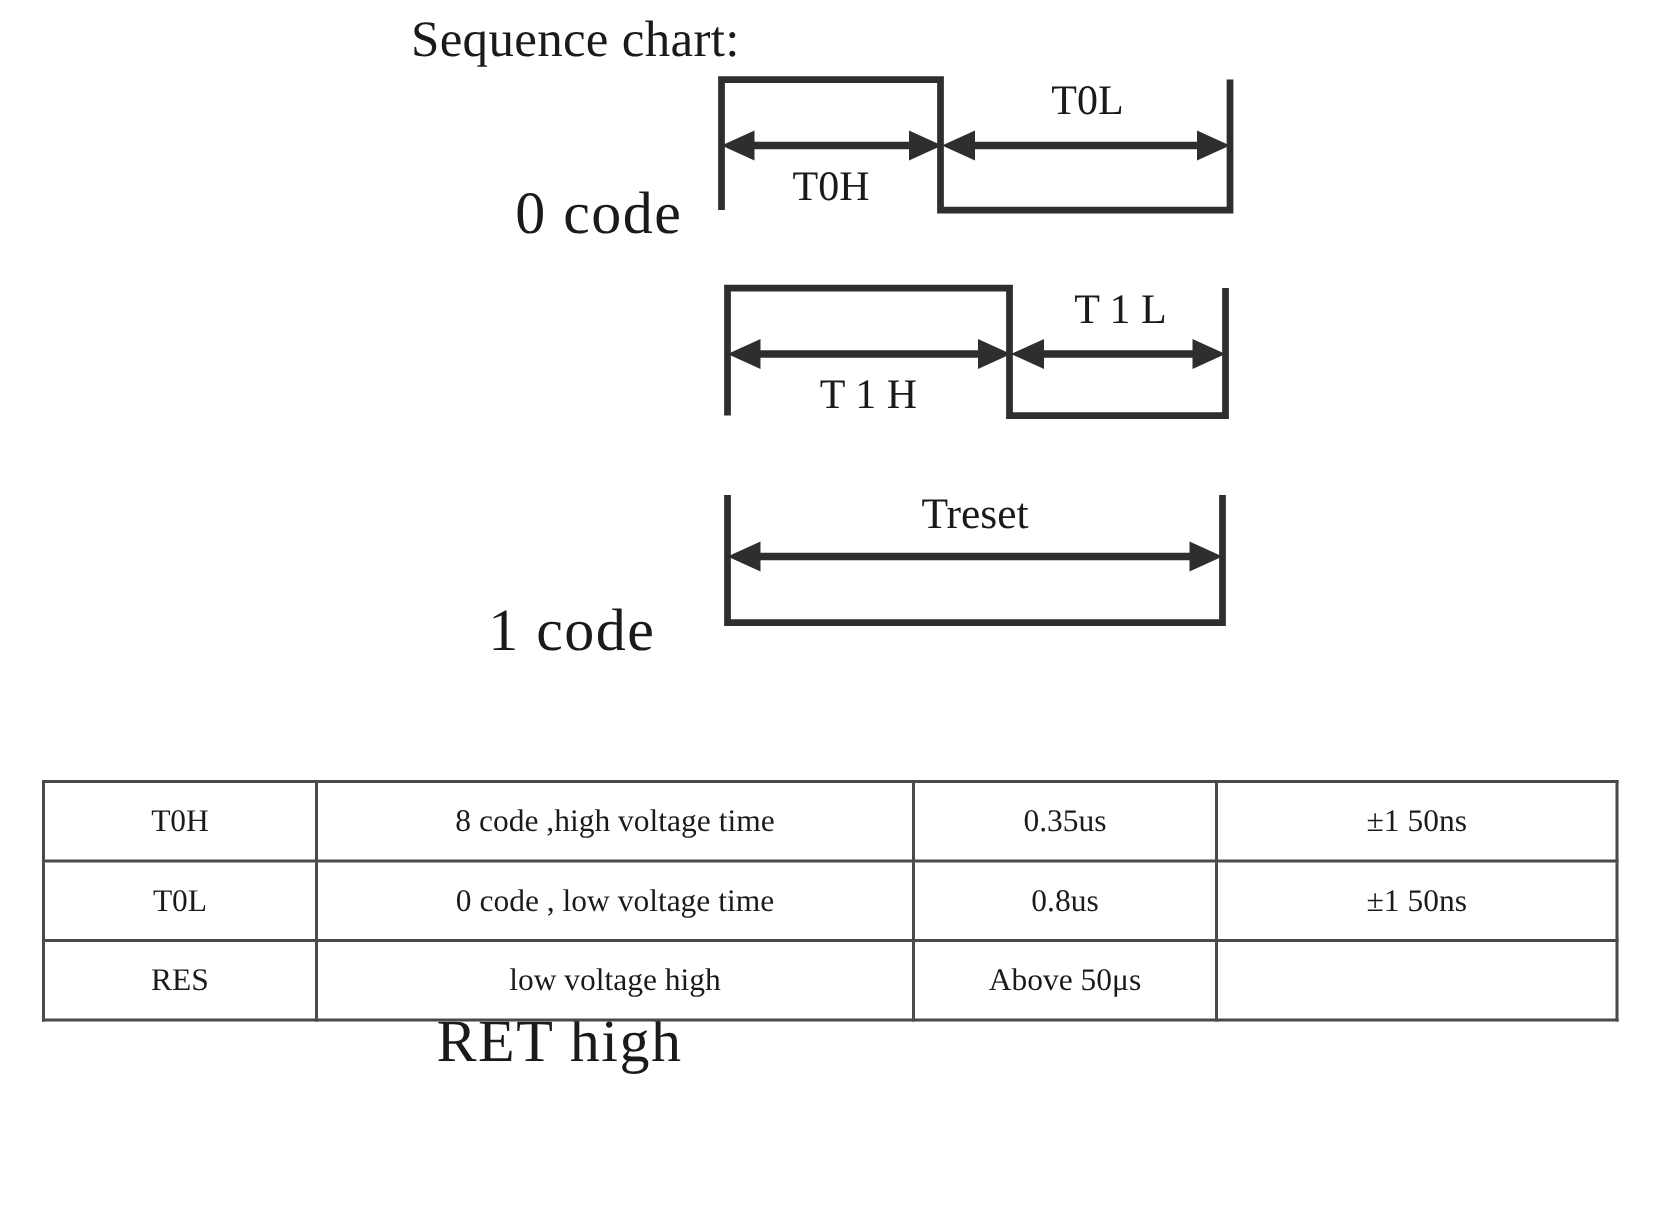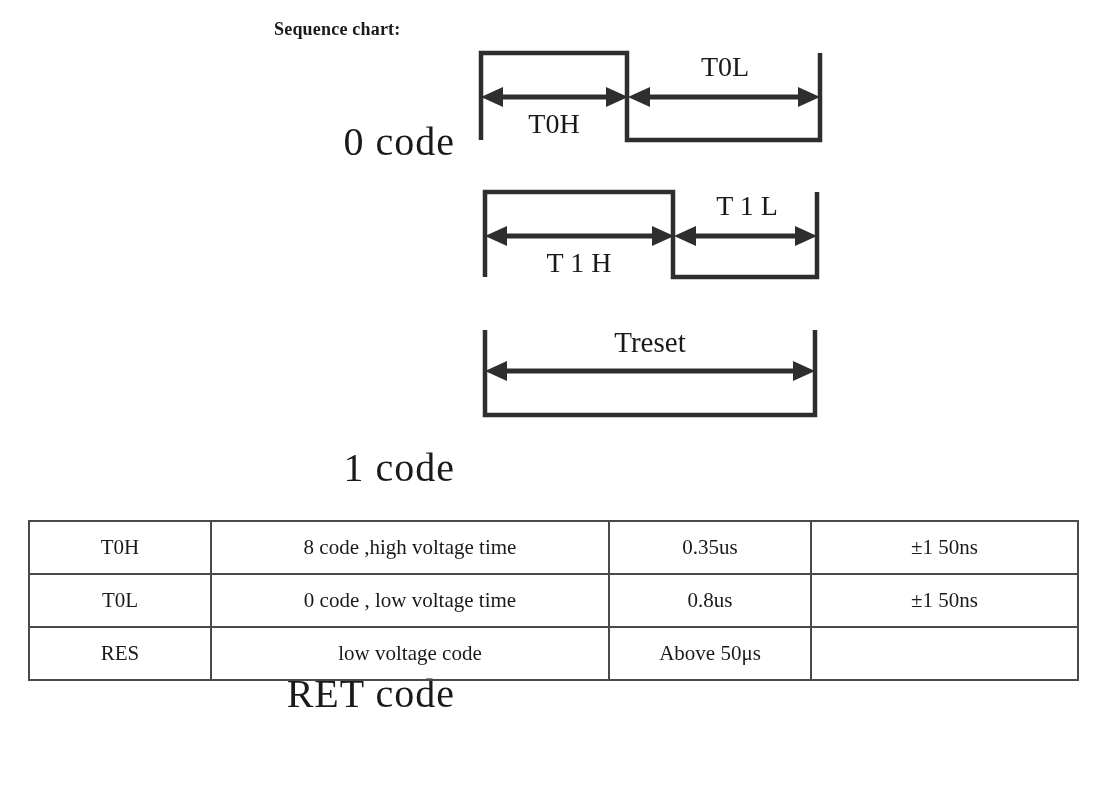--- a/index.html
+++ b/index.html
@@ -14,23 +14,23 @@
     background: #ffffff;
     overflow: hidden;
     font-family: "Liberation Serif", "DejaVu Serif", serif;
     color: #1a1a1a;
   }
 
   
   #heading {
     position: absolute;
     left: 274px;
-    top: 19px;
-    font-size: 18px;
-    font-weight: bold;
+    top: 8px;
+    font-size: 34px;
+    font-weight: normal;
     letter-spacing: 0.2px;
     white-space: nowrap;
   }
 
   
   .wave-row {
     position: absolute;
     left: 0;
     width: 1102px;
   }
@@ -46,21 +46,21 @@
     left: 455px;
     top: 0;
   }
 
   
   #row-zero  { top: 40px;  height: 115px; }
   #row-one   { top: 180px; height: 115px; }
   #row-reset { top: 318px; height: 110px; }
 
   #label-zero  { left: 240px; top: 78px;  width: 215px; }
-  #label-one   { left: 240px; top: 216px; width: 215px; margin-top: 48px; }
+  #label-one   { left: 222px; top: 216px; width: 215px; }
   #label-reset { left: 210px; top: 352px; width: 245px; }
 
   
   #spec-table {
     position: absolute;
     left: 28px;
     top: 520px;
     width: 1049px;
     border-collapse: collapse;
     table-layout: fixed;
@@ -126,21 +126,21 @@
         <line x1="226" y1="56" x2="355" y2="56" stroke="#2e2e2e" stroke-width="5"></line>
         <polygon points="219,56 241,46 241,66" fill="#2e2e2e"></polygon>
         <polygon points="362,56 340,46 340,66" fill="#2e2e2e"></polygon>
       </g>
       <text x="124" y="92" font-family="Liberation Serif, serif" font-size="28" fill="#1a1a1a" text-anchor="middle">T 1 H</text>
       <text x="292" y="35" font-family="Liberation Serif, serif" font-size="28" fill="#1a1a1a" text-anchor="middle">T 1 L</text>
     </svg>
   </div>
 
   <div class="wave-row" id="row-reset">
-    <div class="wave-label" id="label-reset">RET code</div>
+    <div class="wave-label" id="label-reset">RET high</div>
 
     <svg class="wave-svg" width="420" height="110" viewBox="0 0 420 110">
       <path d="M 30 12 L 30 97 L 360 97 L 360 12" fill="none" stroke="#2e2e2e" stroke-width="4.5"></path>
       <g>
         <line x1="37" y1="53" x2="353" y2="53" stroke="#2e2e2e" stroke-width="5"></line>
         <polygon points="30,53 52,43 52,63" fill="#2e2e2e"></polygon>
         <polygon points="360,53 338,43 338,63" fill="#2e2e2e"></polygon>
       </g>
       <text x="195" y="34" font-family="Liberation Serif, serif" font-size="29" fill="#1a1a1a" text-anchor="middle">Treset</text>
     </svg>
@@ -161,20 +161,20 @@
         <td>±1 50ns</td>
       </tr>
       <tr>
         <td>T0L</td>
         <td>0 code , low voltage time</td>
         <td>0.8us</td>
         <td>±1 50ns</td>
       </tr>
       <tr>
         <td>RES</td>
-        <td>low voltage code</td>
+        <td>low voltage high</td>
         <td>Above 50μs</td>
         <td></td>
       </tr>
     </tbody>
   </table>
 
 </div>
 
 </body></html>

